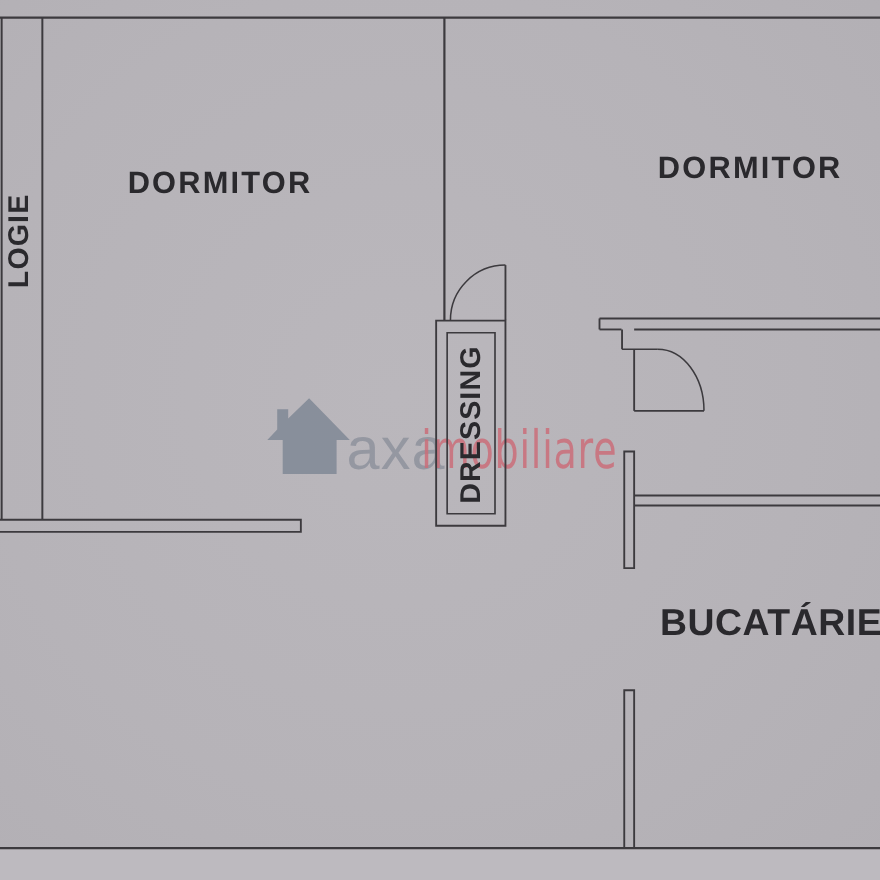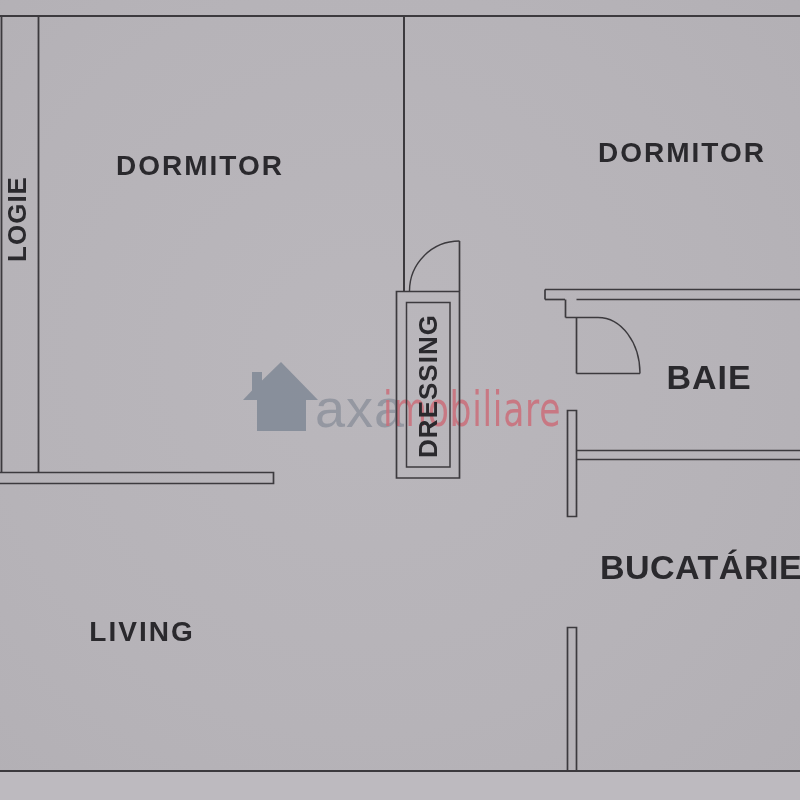--- a/index.html
+++ b/index.html
@@ -72,18 +72,16 @@
       <path stroke-width="1.7" d="M576.5 450.5 H800"></path>
       <path stroke-width="1.7" d="M576.5 459.5 H800"></path>
       <path stroke-width="1.7" d="M567.5 627.5 H576.5 V771 H567.5 Z"></path>
     </g>
   </svg>
 
   <div class="label lbl-big" style="left:200px;top:166px;">DORMITOR</div>
   <div class="label lbl-big" style="left:682px;top:153px;">DORMITOR</div>
   <div class="label vertical lbl-small" style="left:17px;top:219px;">LOGIE</div>
   <div class="label vertical lbl-small" style="left:428px;top:386px;">DRESSING</div>
-  <div class="label lbl-baie" style="left:709px;top:377px;">BAIE</div>
   <div class="label lbl-buc" style="left:701px;top:567px;">BUCATÁRIE</div>
-  <div class="label lbl-big" style="left:142px;top:632px;">LIVING</div>
 
   <div class="lower-margin"></div>
 </div>
 
 </body></html>

